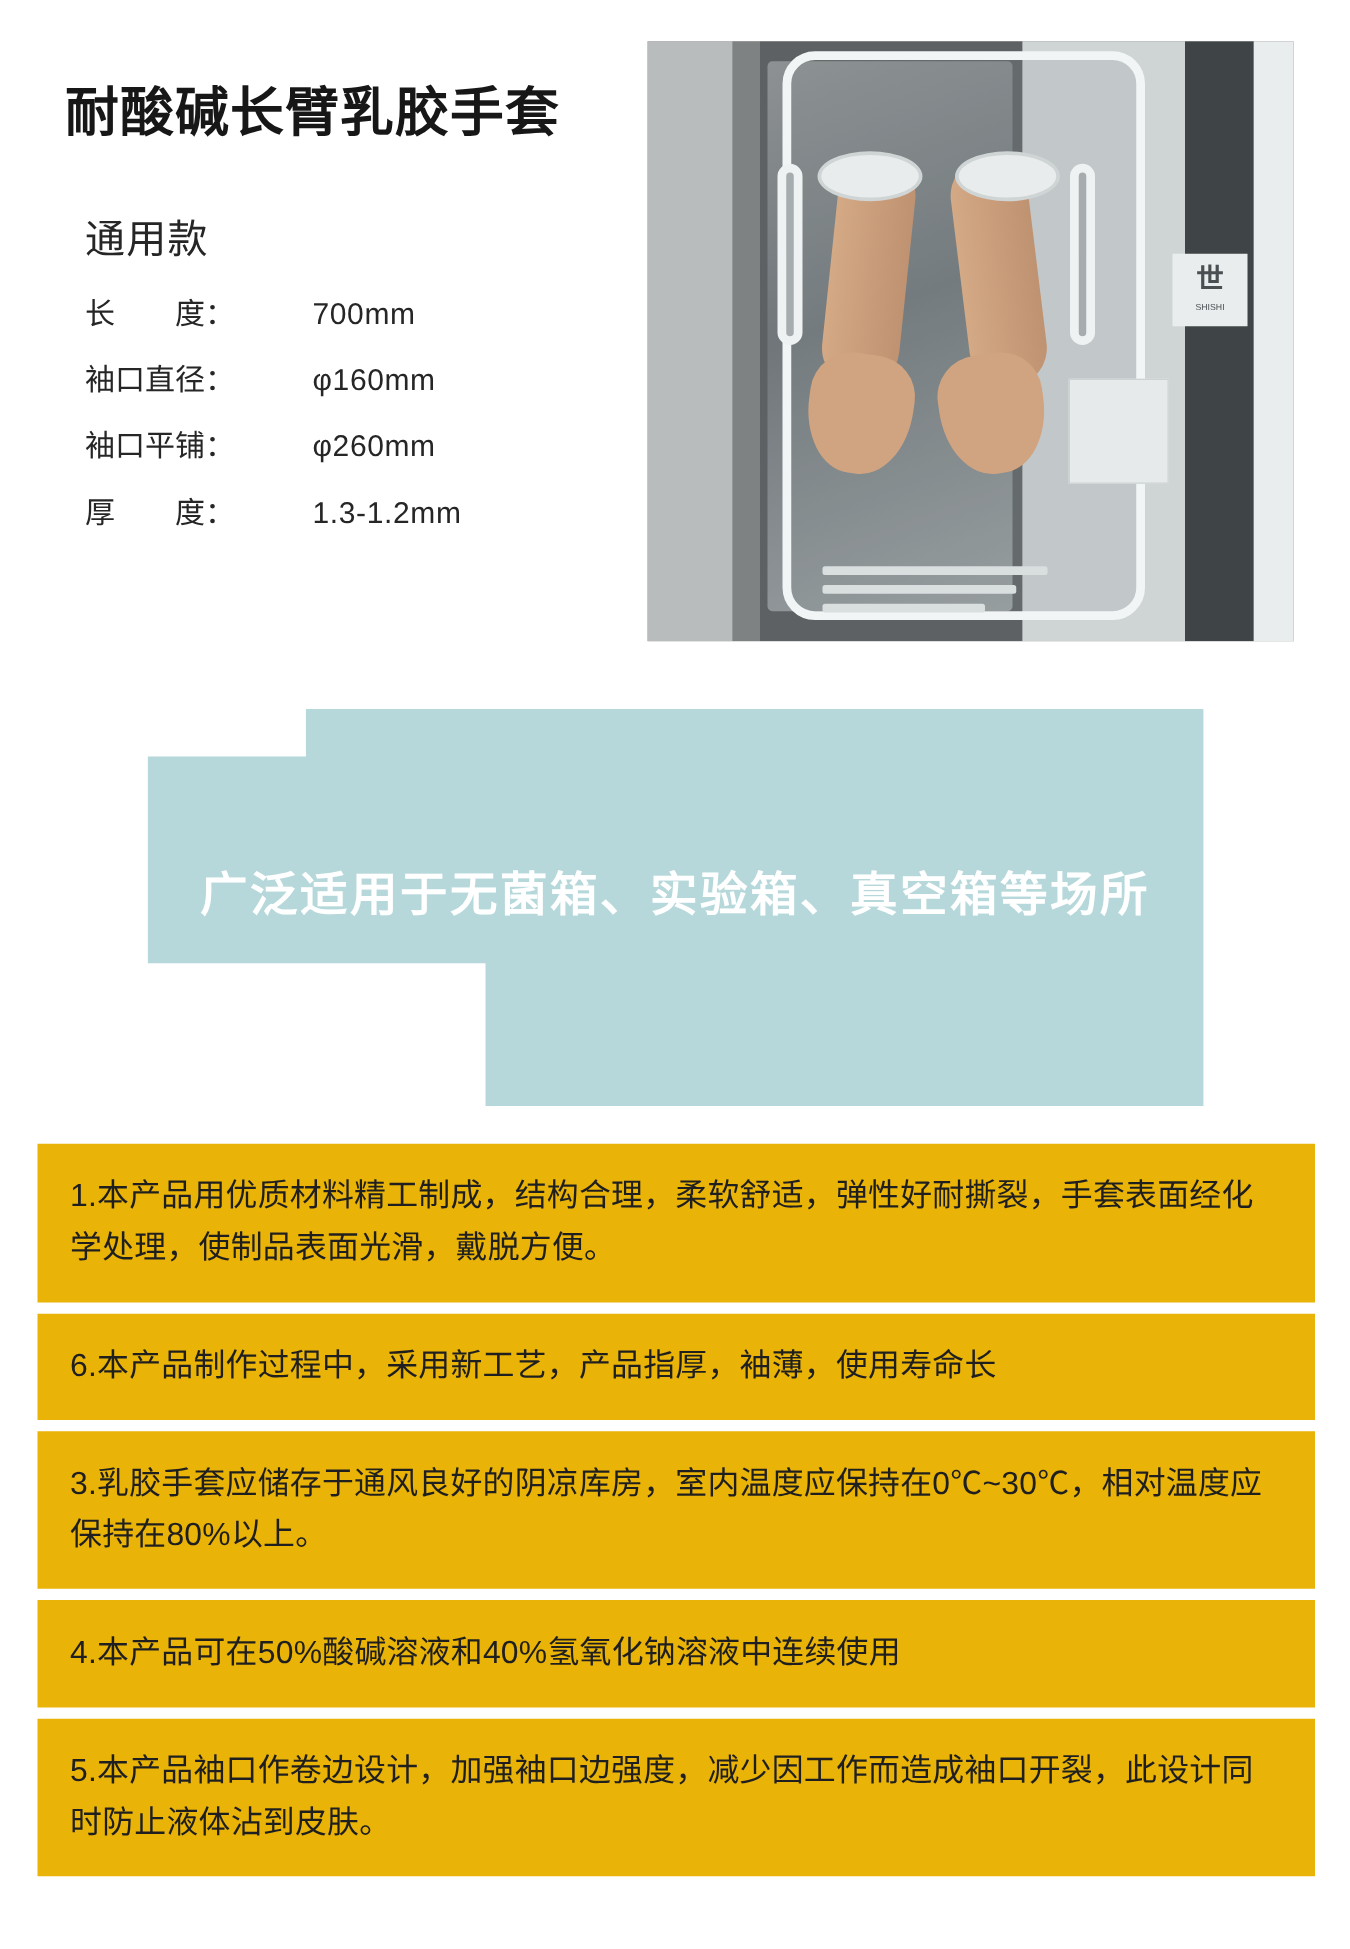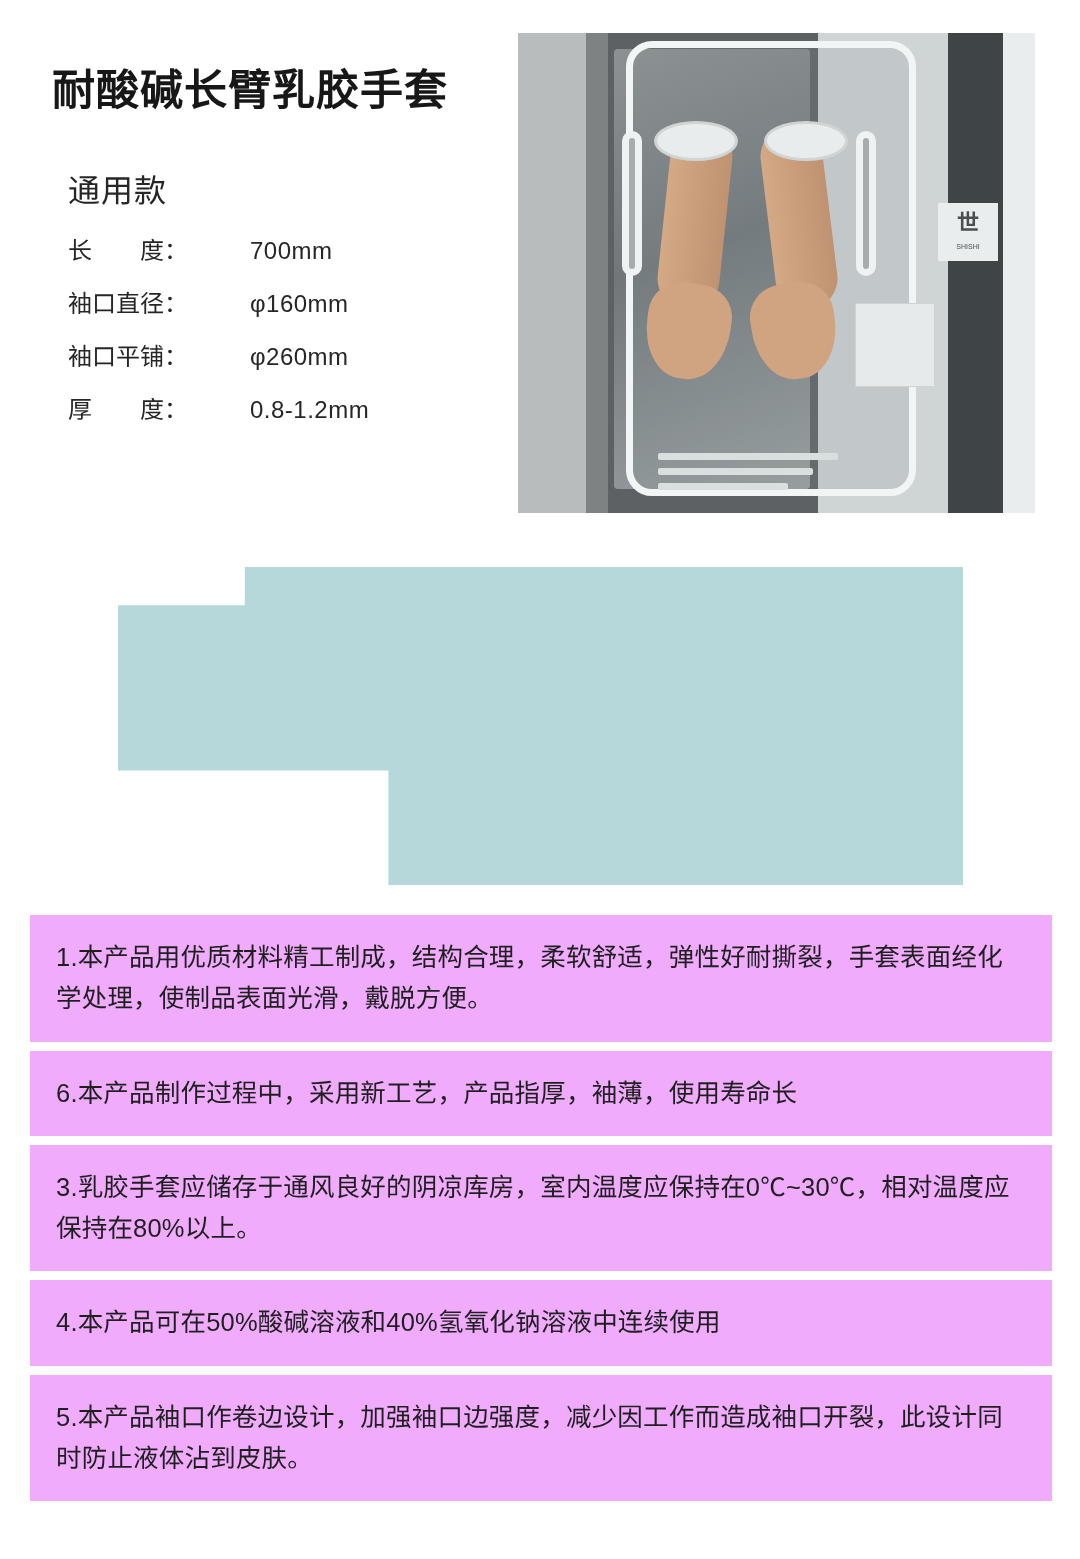--- a/index.html
+++ b/index.html
@@ -236,21 +236,21 @@
   }
 
   
   .features {
     position: absolute;
     left: 30px;
     top: 915px;
     width: 1022px;
   }
   .feature-item {
-    background: #f0abfc;
+    background: #eab308;
     padding: 22px 24px 22px 26px;
     margin-bottom: 9px;
     font-size: 25.5px;
     line-height: 1.62;
     color: #1f1f1f;
     letter-spacing: 0.2px;
   }
 </style>
 </head>
 <body>
@@ -272,21 +272,21 @@
       <span class="spec-value">φ160mm</span>
     </div>
 
     <div class="spec-row">
       <span class="spec-label">袖口平铺：</span>
       <span class="spec-value">φ260mm</span>
     </div>
 
     <div class="spec-row">
       <span class="spec-label">厚　　度：</span>
-      <span class="spec-value">0.8-1.2mm</span>
+      <span class="spec-value">1.3-1.2mm</span>
     </div>
   </div>
 
   <div class="photo">
     <div class="photo-bg-left"></div>
     <div class="photo-bg-mid"></div>
     <div class="photo-cab-dark"></div>
     <div class="photo-glass"></div>
     <div class="photo-cab-light"></div>
     <div class="photo-panel-right"></div>
@@ -308,20 +308,21 @@
     <div class="arm r"></div>
     <div class="hand l"></div>
     <div class="hand r"></div>
     <div class="cuff l"></div>
     <div class="cuff r"></div>
   </div>
 </div>
 
 <div class="banner-wrap">
   <div class="banner-shape"></div>
+  <div class="banner-text">广泛适用于无菌箱、实验箱、真空箱等场所</div>
 </div>
 
 <div class="features">
   <div class="feature-item">1.本产品用优质材料精工制成，结构合理，柔软舒适，弹性好耐撕裂，手套表面经化学处理，使制品表面光滑，戴脱方便。</div>
   <div class="feature-item">6.本产品制作过程中，采用新工艺，产品指厚，袖薄，使用寿命长</div>
   <div class="feature-item">3.乳胶手套应储存于通风良好的阴凉库房，室内温度应保持在0℃~30℃，相对温度应保持在80%以上。</div>
   <div class="feature-item">4.本产品可在50%酸碱溶液和40%氢氧化钠溶液中连续使用</div>
   <div class="feature-item">5.本产品袖口作卷边设计，加强袖口边强度，减少因工作而造成袖口开裂，此设计同时防止液体沾到皮肤。</div>
 </div>
 

